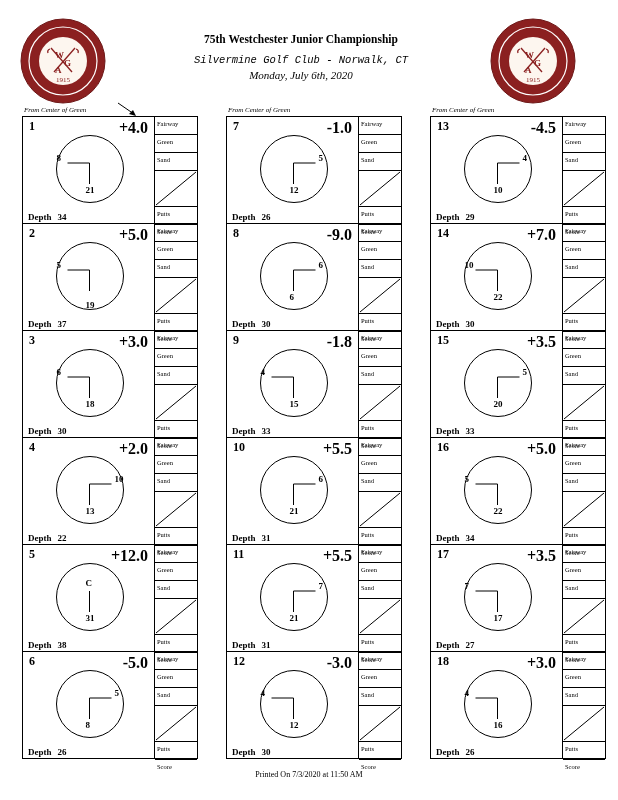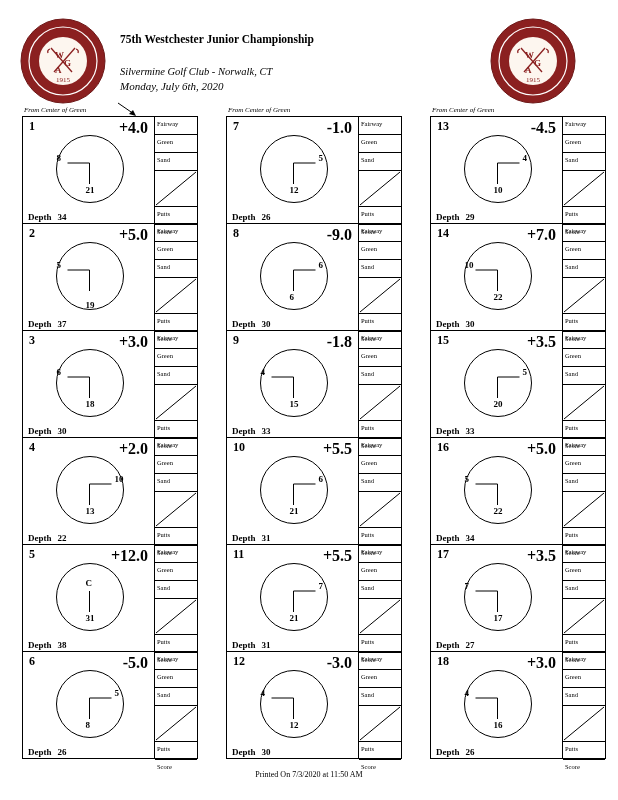--- a/index.html
+++ b/index.html
@@ -14,26 +14,26 @@
   .header{
     position:absolute;left:0;top:0;width:618px;height:104px;
   }
   .logo{
     position:absolute;top:18px;width:86px;height:86px;
   }
   .logo.left{left:20px;}
   .logo.right{left:490px;}
   .logo svg{display:block;}
   .title-block{
-    position:absolute;left:120px;top:32px;width:378px;
-    text-align:left;
+    position:absolute;left:112px;top:32px;width:378px;
+    text-align:center;
   }
   .title-line1{font-size:11.5px;font-weight:bold;line-height:14px;}
   .title-line2{font-size:11.5px;font-weight:bold;line-height:14px;}
-  .title-line3{font-size:10.5px;font-style:italic;line-height:15px;margin-top:18px;}
+  .title-line3{font-size:10.5px;font-style:italic;line-height:15px;margin-top:7px;font-family:Liberation Mono, monospace;}
   .title-line4{font-size:11px;font-style:italic;line-height:14px;}
 
   .columns{position:absolute;left:0;top:104px;width:618px;}
   .col{position:absolute;top:0;width:176px;}
   .col0{left:22px;}
   .col1{left:226px;}
   .col2{left:430px;}
 
   .col-caption{
     font-size:7px;font-style:italic;

